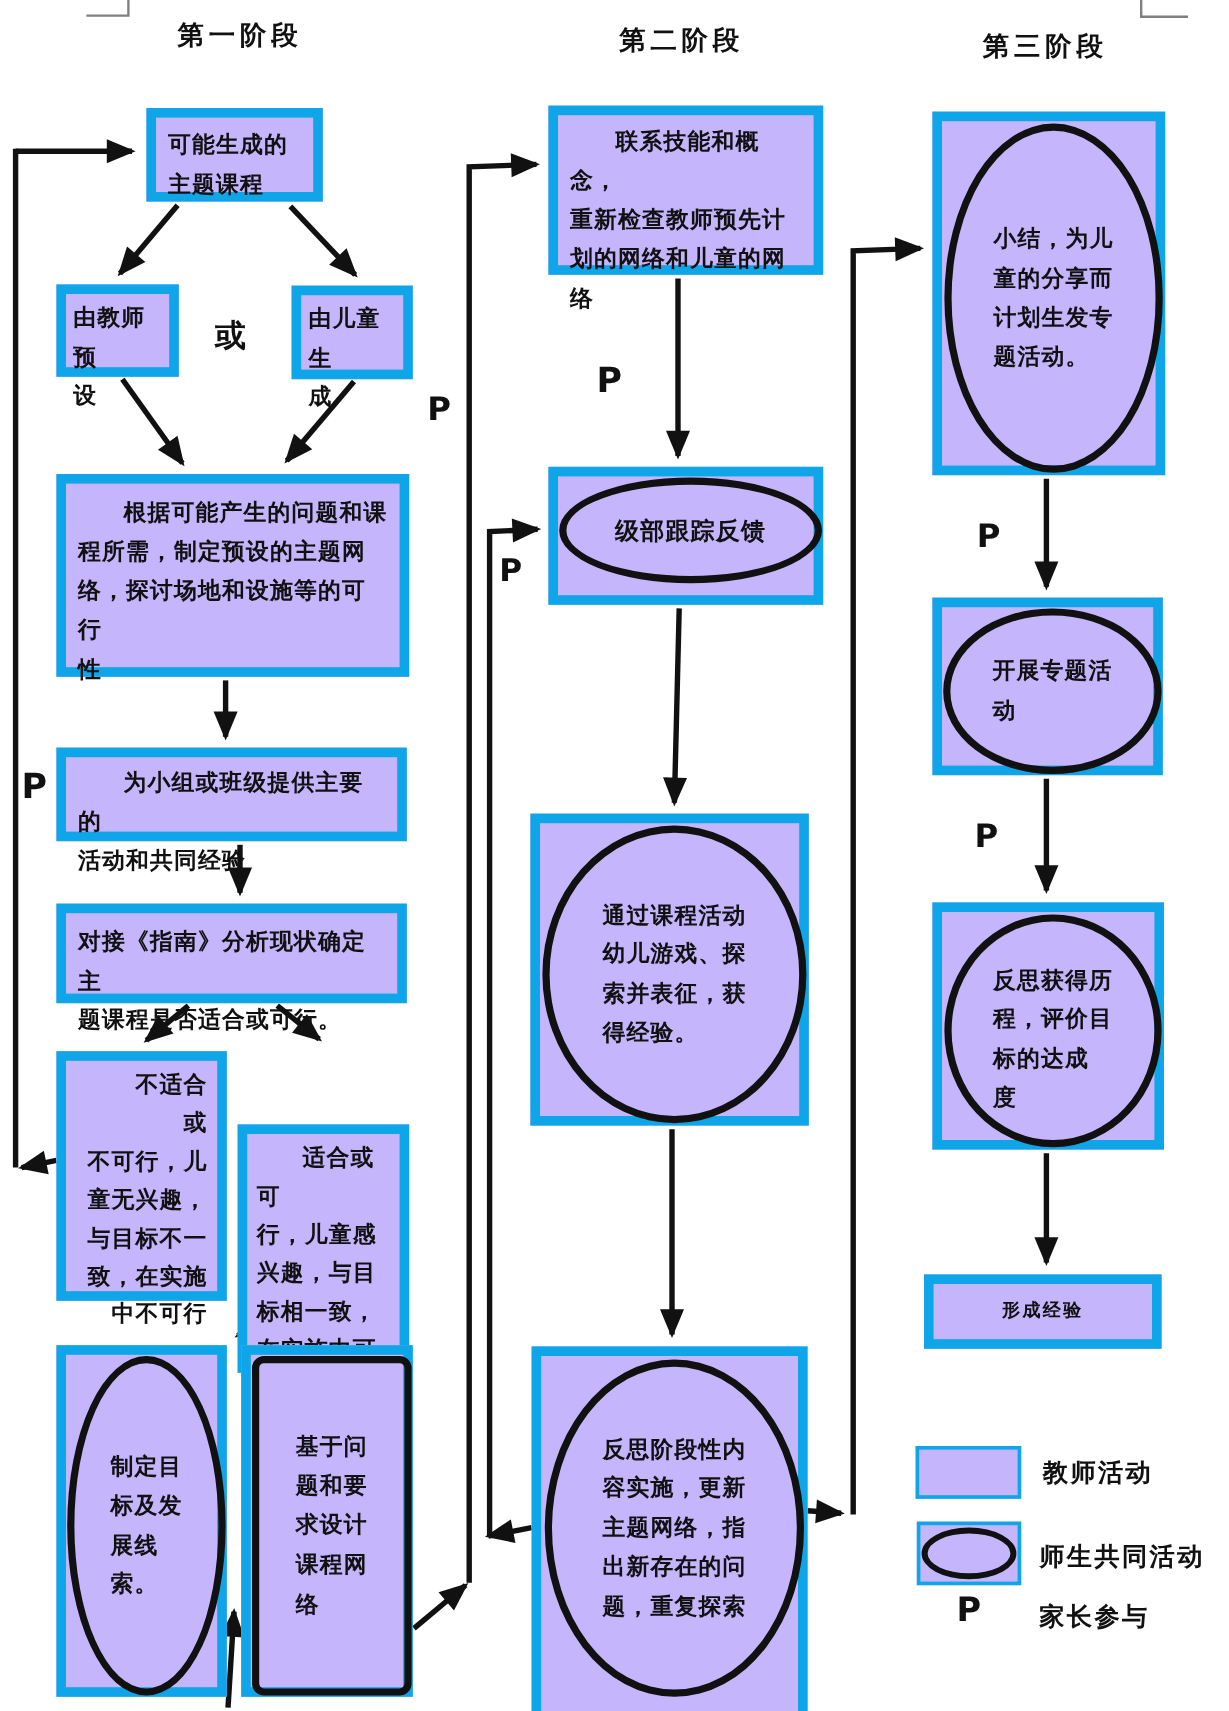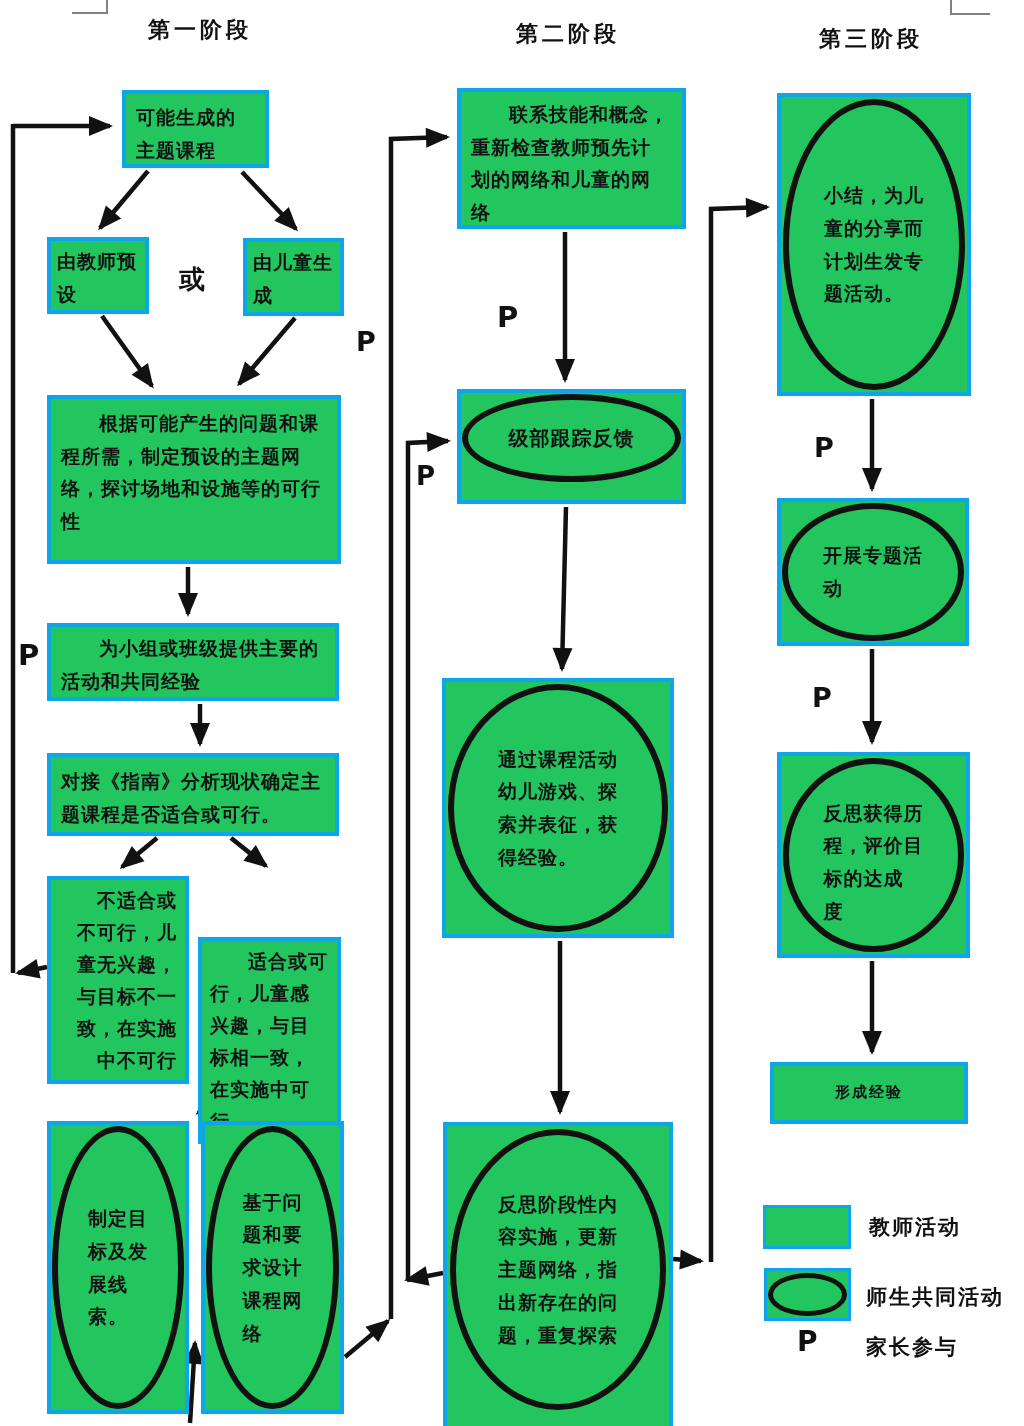--- a/index.html
+++ b/index.html
@@ -2,21 +2,21 @@
 <html><head>
 <meta charset="utf-8">
 <style>
   html,body{margin:0;padding:0;background:#fff;}
   #canvas{
     position:relative;width:1024px;height:1426px;background:#ffffff;
     font-family:"DejaVu Sans","Liberation Sans",sans-serif;
     color:#111;font-weight:bold;overflow:hidden;
   }
   svg.wires{position:absolute;left:0;top:0;width:1024px;height:1426px;z-index:1;}
-  .box{position:absolute;border:4px solid #0ea5e9;background:#22c55e;box-sizing:border-box;z-index:2;}
+  .box{position:absolute;border:8px solid #0ea5e9;background:#c4b5fd;box-sizing:border-box;z-index:2;}
   .txt{white-space:pre-line;font-size:19px;line-height:1.72;letter-spacing:1px;display:block;}
   .indent .txt{text-indent:2em;}
   .ell{position:absolute;border:6px solid #111;border-radius:50%;box-sizing:border-box;
        display:flex;align-items:center;justify-content:center;background:transparent;z-index:3;}
   .ell .txt{text-align:left;}
   .centered{display:flex;align-items:center;justify-content:center;}
   .hdr{position:absolute;font-size:22px;letter-spacing:4px;z-index:2;}
   .plabel{position:absolute;font-size:29px;letter-spacing:0;z-index:2;}
   .lg-label{position:absolute;font-size:21px;letter-spacing:2px;z-index:2;}
   .legend-ell{position:absolute;border:4px solid #111;border-radius:50%;box-sizing:border-box;z-index:3;}
@@ -131,21 +131,21 @@
   <div class="box" style="left:47px;top:1121px;width:142px;height:293px;">
     <div class="ell" style="left:1px;top:1px;width:132px;height:283px;">
       <span class="txt">制定目
 标及发
 展线
 索。</span>
     </div>
   </div>
 
   <div class="box" style="left:201px;top:1121px;width:143px;height:293px;">
-    <div class="ell" style="left:1px;top:1px;width:133px;height:283px;">
+    <div class="ell" style="left:1px;top:1px;width:133px;height:283px;border-radius:10px;">
       <span class="txt">基于问
 题和要
 求设计
 课程网
 络</span>
     </div>
   </div>
 
   <div class="box indent" style="left:457px;top:88px;width:229px;height:141px;padding:6px 10px;">
     <span class="txt">联系技能和概念，

